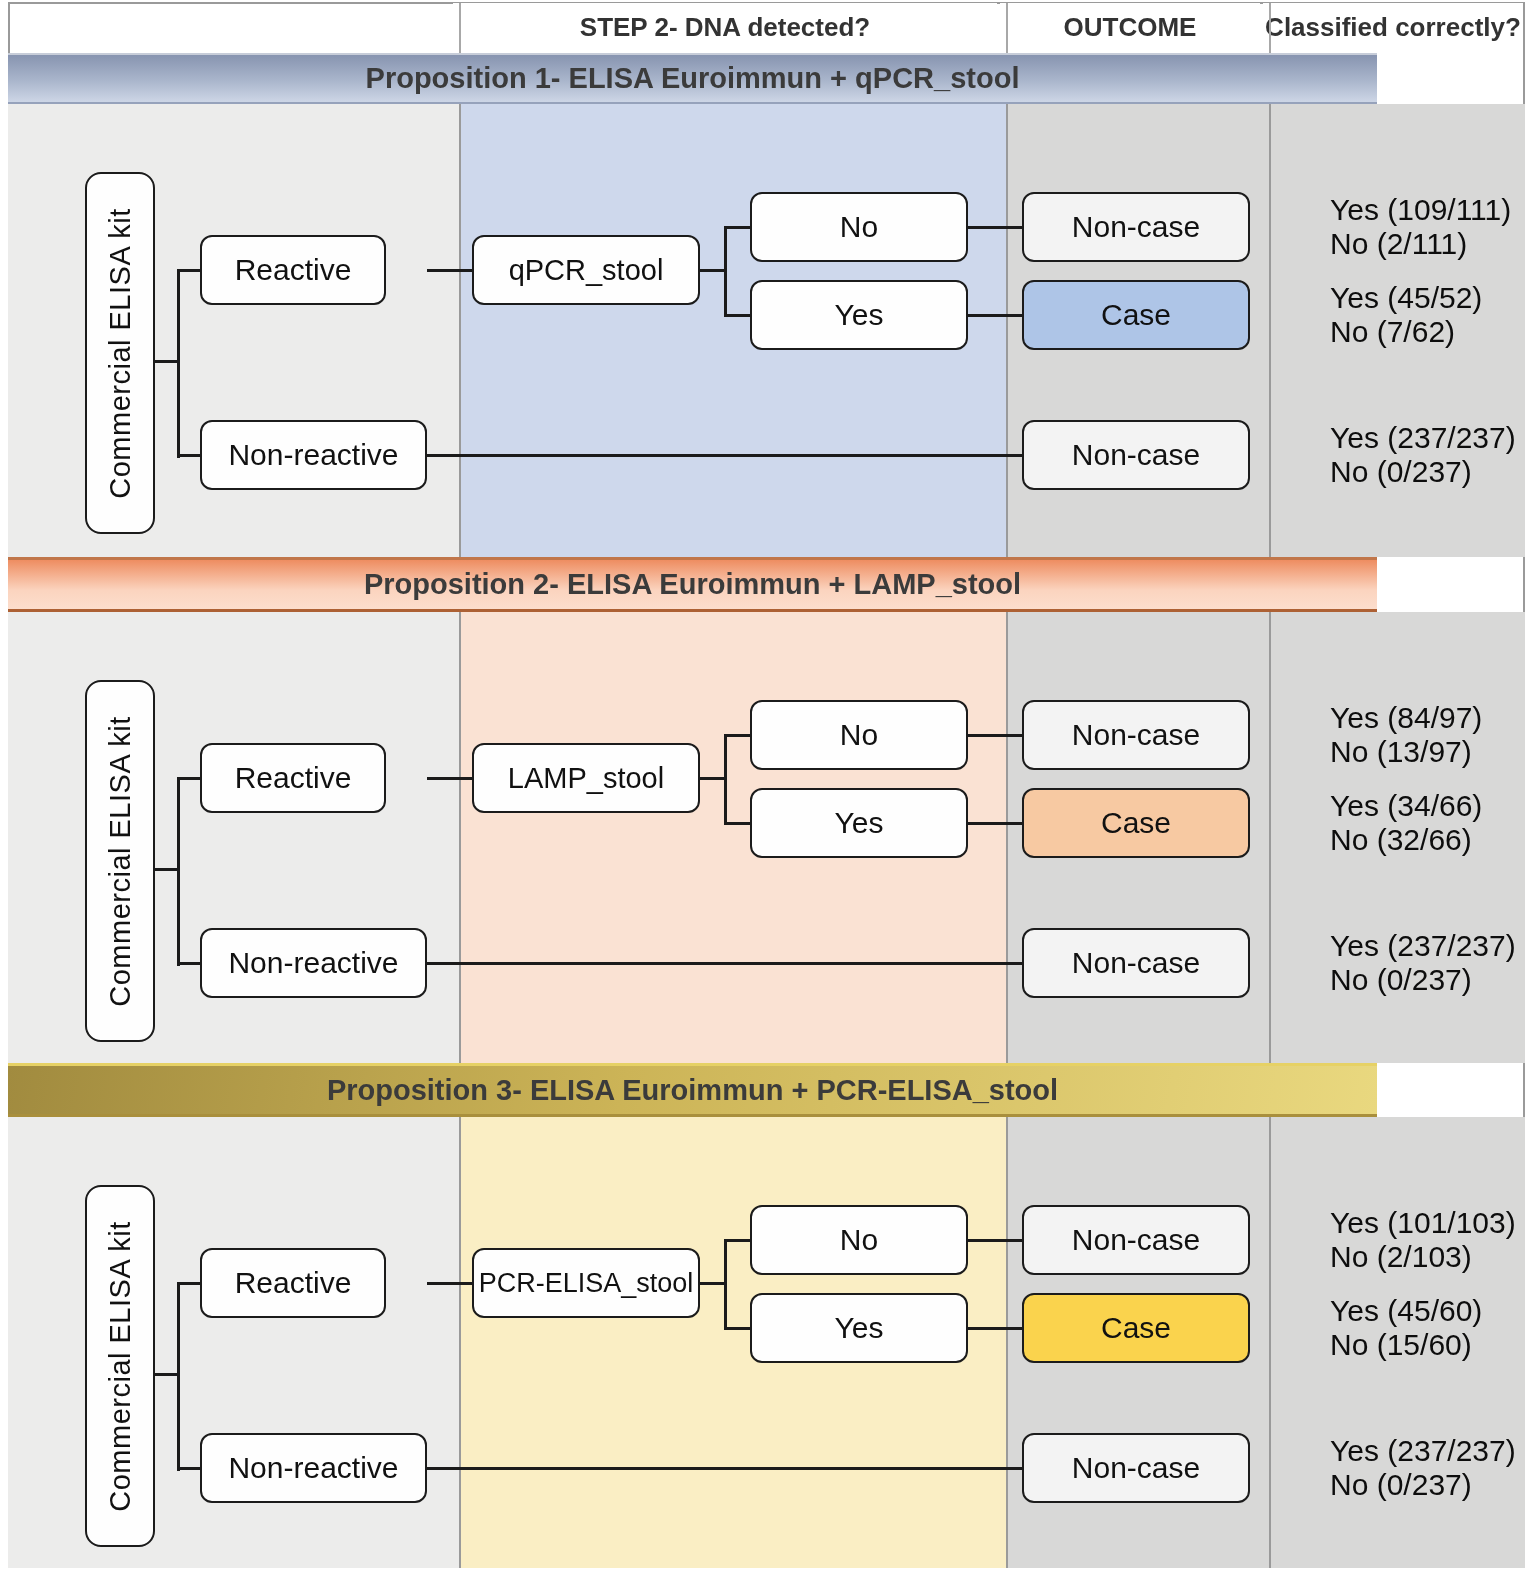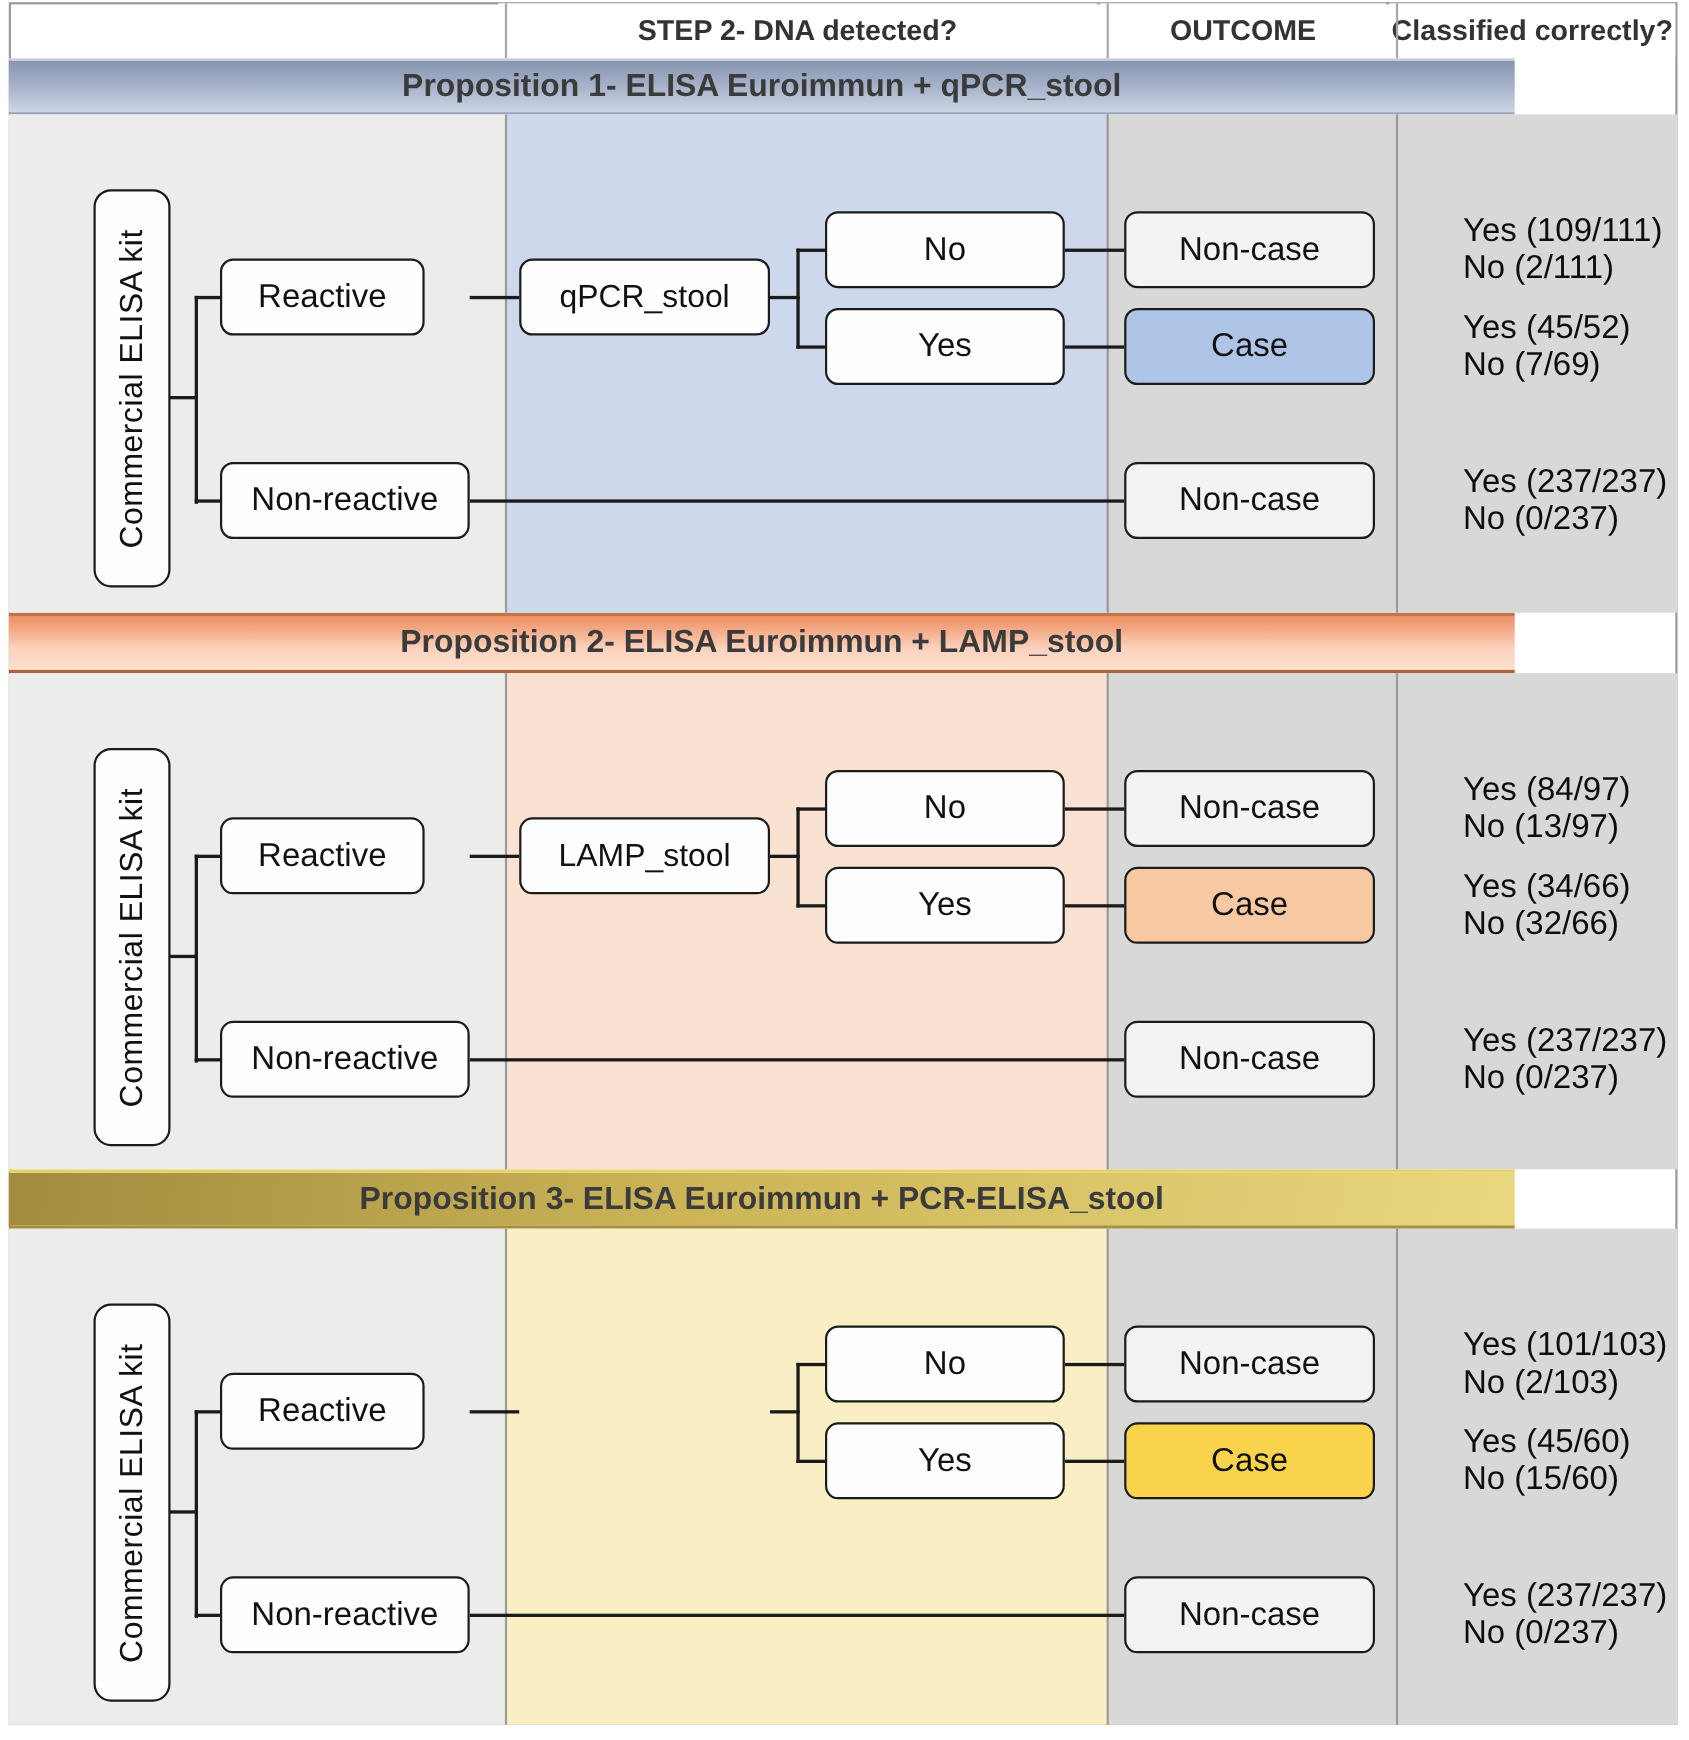--- a/index.html
+++ b/index.html
@@ -137,21 +137,21 @@
     <div class="node ocase oc1">Non-case</div>
     <div class="node ocase oc2">Case</div>
     <div class="node ocase oc3">Non-case</div>
 
     <div class="stat st1">
       <div>Yes (109/111)</div>
       <div>No (2/111)</div>
     </div>
     <div class="stat st2">
       <div>Yes (45/52)</div>
-      <div>No (7/69)</div>
+      <div>No (7/62)</div>
     </div>
     <div class="stat st3">
       <div>Yes (237/237)</div>
       <div>No (0/237)</div>
     </div>
   </div>
 
   <div class="body body-2 s2">
     <div class="col col1"></div>
     <div class="col col2"></div>
@@ -220,20 +220,21 @@
     <div class="ln to-yes"></div>
     <div class="ln no-out"></div>
     <div class="ln yes-out"></div>
     <div class="ln nreact-out"></div>
 
     <div class="node kit">
       <span>Commercial ELISA kit</span>
     </div>
     <div class="node reactive">Reactive</div>
     <div class="node nonreactive">Non-reactive</div>
+    <div class="node step2" style="font-size:27px;">PCR-ELISA_stool</div>
     <div class="node nobox">No</div>
     <div class="node yesbox">Yes</div>
     <div class="node ocase oc1">Non-case</div>
     <div class="node ocase oc2">Case</div>
     <div class="node ocase oc3">Non-case</div>
 
     <div class="stat st1">
       <div>Yes (101/103)</div>
       <div>No (2/103)</div>
     </div>

